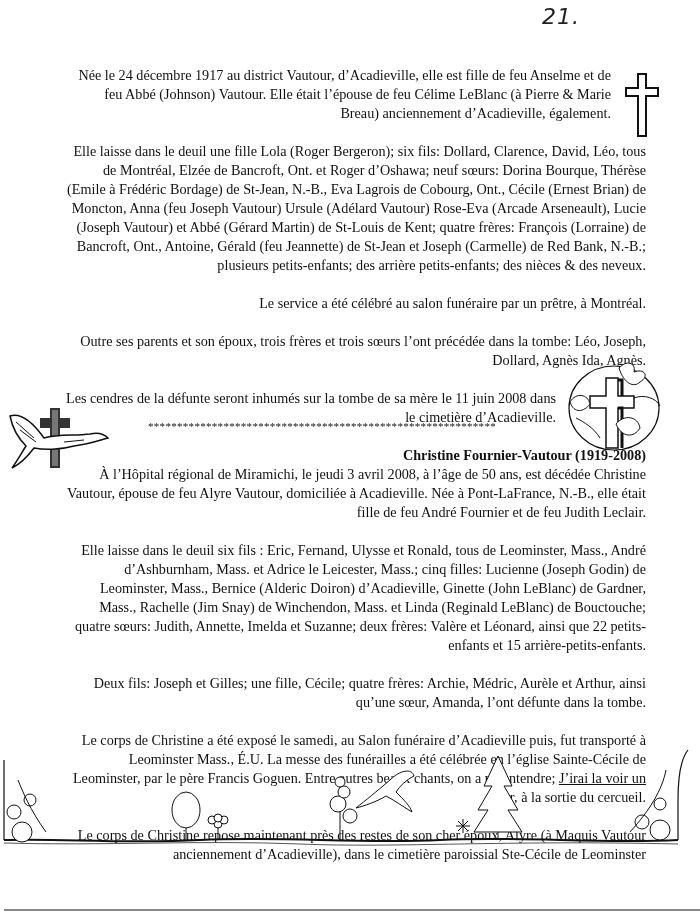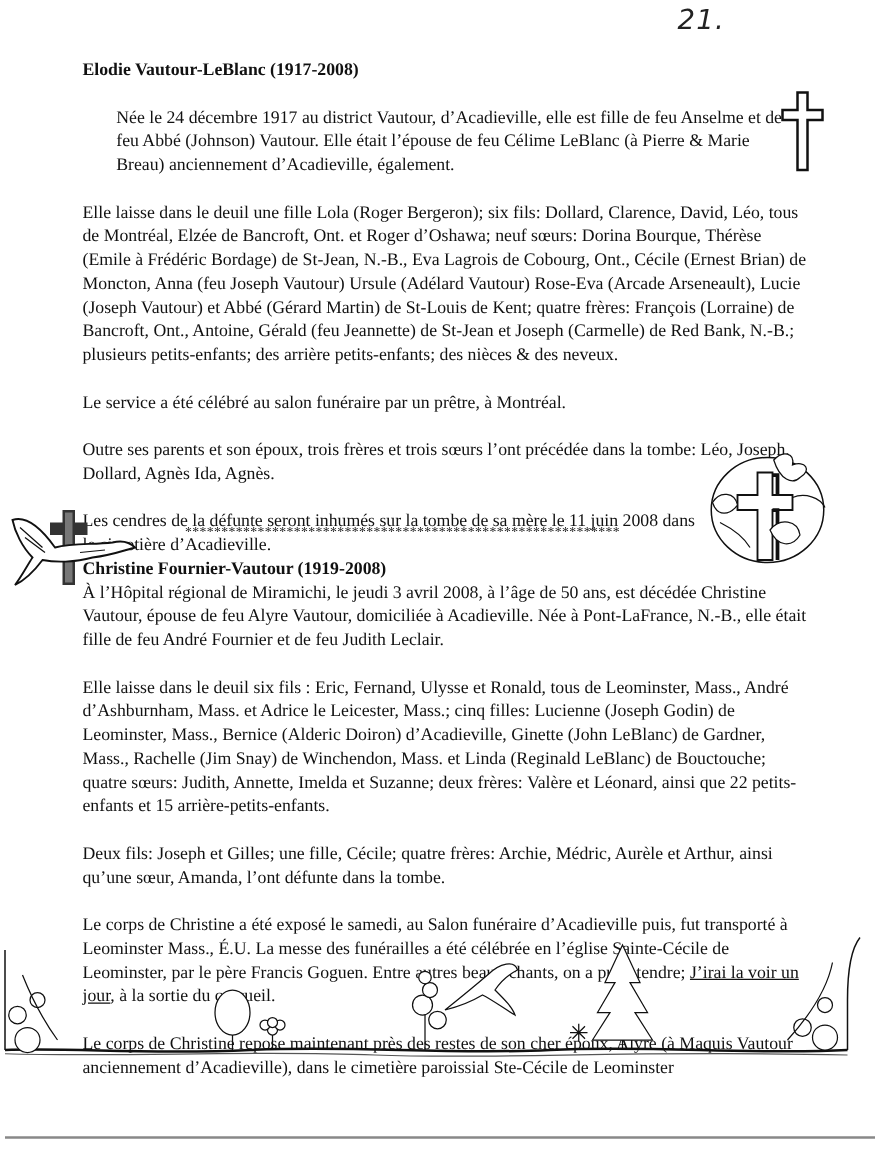--- a/index.html
+++ b/index.html
@@ -1,20 +1,20 @@
 <!DOCTYPE html>
 <html><head>
   <meta charset="utf-8">
   <style>
     html, body { margin: 0; padding: 0; }
     body {
       width: 700px; height: 922px; background: #ffffff; position: relative; overflow: hidden;
       font-family: "Liberation Serif", serif; color: #111;
     }
-    .page { position: absolute; left: 0; top: 0; width: 608px; height: 922px; }
+    .page { position: absolute; left: 0; top: 0; width: 608px; height: 922px; text-align: right; }
     .page-number {
       position: absolute; right: 28px; top: 4px; font-family: "DejaVu Sans", sans-serif;
       font-size: 22px; font-style: italic; color: #222; letter-spacing: 1px;
     }
     .text { position: absolute; left: 66px; width: 580px; font-size: 14.2px; line-height: 19px; }
     .title { font-weight: bold; }
     p { margin: 0; }
     .u { text-decoration: underline; }
     .stars { position: absolute; left: 148px; top: 420px; font-size: 11px; letter-spacing: 0.3px; font-family: "Liberation Serif", serif; }
     .cross-top { position: absolute; left: 624px; top: 72px; }
@@ -26,22 +26,21 @@
 <body>
 
 <div class="page">
   <div class="page-number">21.</div>
 
   <svg class="cross-top" width="36" height="66" viewBox="0 0 36 66">
     <path d="M14 2 H22 V16 H34 V24 H22 V64 H14 V24 H2 V16 H14 Z" fill="#fff" stroke="#111" stroke-width="2"></path>
   </svg>
 
   <div class="text" style="top:47px;">
-    <div class="title">Elodie Vautour-LeBlanc (1917-2008)</div>
-    <p style="margin-top:19px; width:545px;margin-left:27px;">Née le 24 décembre 1917 au district Vautour, d’Acadieville, elle est fille de feu Anselme et de feu Abbé (Johnson) Vautour. Elle était l’épouse de  feu Célime LeBlanc (à Pierre &amp; Marie Breau) anciennement d’Acadieville, également.</p>
+    <p style="margin-top:19px; width:545px;">Née le 24 décembre 1917 au district Vautour, d’Acadieville, elle est fille de feu Anselme et de feu Abbé (Johnson) Vautour. Elle était l’épouse de  feu Célime LeBlanc (à Pierre &amp; Marie Breau) anciennement d’Acadieville, également.</p>
     <p style="margin-top:19px;">Elle laisse dans le deuil une fille Lola (Roger Bergeron); six fils: Dollard, Clarence, David, Léo, tous de Montréal, Elzée de Bancroft, Ont. et Roger d’Oshawa; neuf sœurs: Dorina Bourque, Thérèse (Emile à Frédéric Bordage) de St-Jean, N.-B., Eva Lagrois de Cobourg, Ont., Cécile (Ernest Brian) de Moncton, Anna (feu Joseph Vautour) Ursule (Adélard Vautour) Rose-Eva (Arcade Arseneault), Lucie (Joseph Vautour) et  Abbé (Gérard Martin) de St-Louis de Kent; quatre frères: François (Lorraine) de Bancroft, Ont., Antoine, Gérald (feu Jeannette) de St-Jean et Joseph (Carmelle) de Red Bank, N.-B.; plusieurs petits-enfants; des arrière petits-enfants; des nièces &amp; des neveux.</p>
     <p style="margin-top:19px;">Le service a été célébré au salon funéraire par un prêtre, à Montréal.</p>
     <p style="margin-top:19px;">Outre ses parents et son époux, trois frères et trois sœurs l’ont précédée dans la tombe: Léo, Joseph, Dollard, Agnès Ida, Agnès.</p>
     <p style="margin-top:19px; width:490px;">Les cendres de la défunte seront inhumés sur la tombe de sa mère le 11 juin 2008 dans le cimetière d’Acadieville.</p>
   </div>
 
   <div class="stars">************************************************************</div>
 
   <svg class="dove" width="110" height="70" viewBox="0 0 110 70">
     <rect x="46" y="4" width="10" height="60" fill="#333"></rect>

